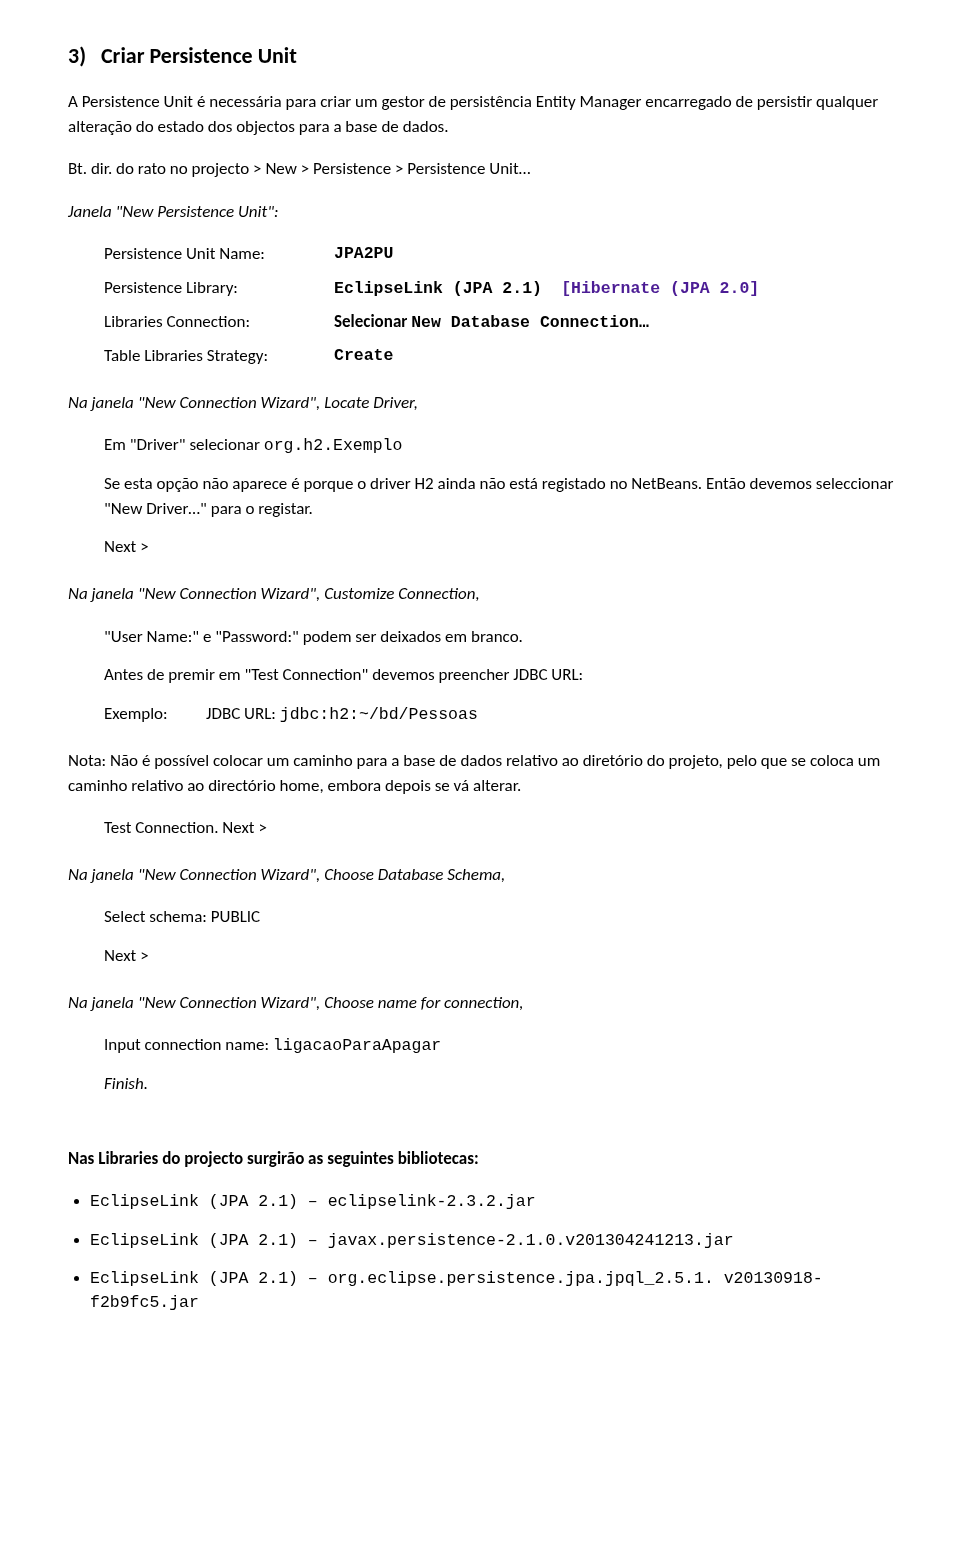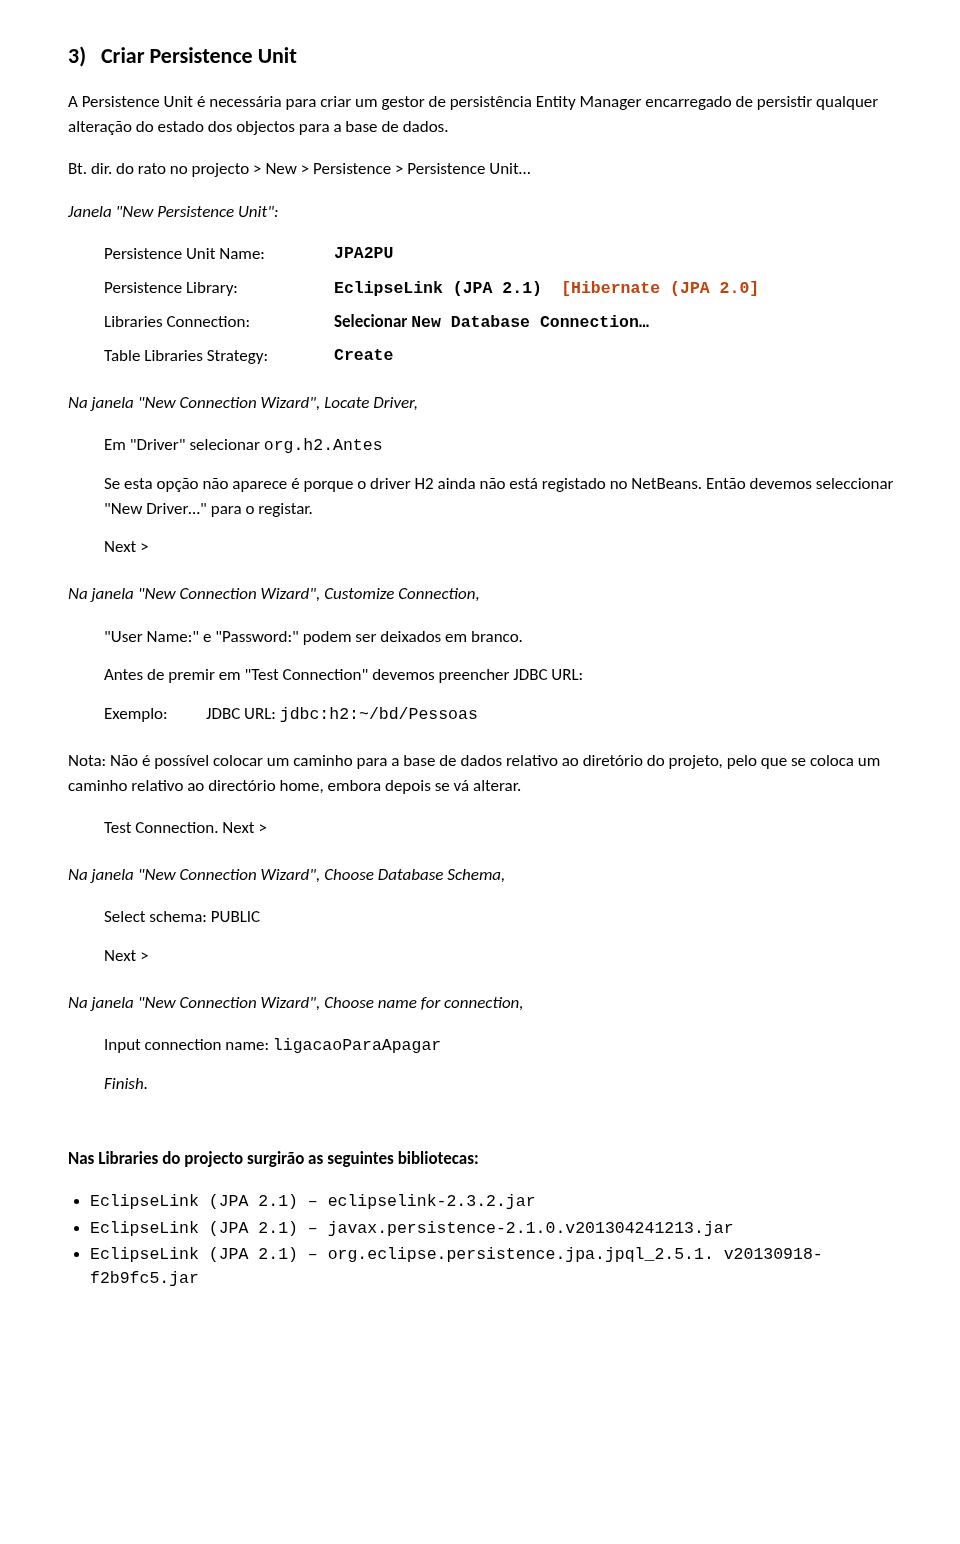--- a/index.html
+++ b/index.html
@@ -1,30 +1,30 @@
 <!DOCTYPE html>
 <html><head>
 <meta charset="utf-8">
 <style>
   html,body{margin:0;padding:0;background:#fff;color:#000;font-family:Calibri,Arial,sans-serif;}
   .page{width:860px;margin:0 auto;padding:40px 68px;line-height:1.45;font-size:17px;}
   h2{font-size:22px;font-weight:700;margin:0 0 18px;}
   .para{margin:0 0 18px;}
   .italic{font-style:italic;}
   .mono{font-family:"Courier New",monospace;font-size:16.5px;}
-  .grey{color:#c2410c;text-align:center;}
+  .grey{color:#4c1d95;text-align:center;}
   .row{display:flex;margin:9px 0 4px 36px;}
   .row .lab{flex:0 0 230px;}
   .row .val{flex:1;font-weight:bold;}
   .ind1{margin-left:36px;}
   .sub{margin-top:14px;margin-bottom:8px;}
   .bold{font-weight:700;}
   .gap{margin-bottom:22px;}
   ul.libs{padding-left:22px;margin:8px 0;}
-  ul.libs li{margin:3px 0;}
+  ul.libs li{margin:15px 0;}
 </style>
 </head>
 <body>
 
 <div class="page">
 
   <h2>
     <span>3)</span>
     &nbsp;
     <span>Criar Persistence Unit</span>
@@ -54,21 +54,21 @@
       <span>Selecionar </span><span class="mono">New Database Connection…</span>
     </span>
   </div>
   <div class="row gap">
     <span class="lab">Table Libraries Strategy:</span>
     <span class="val mono">Create</span>
   </div>
 
   <p class="para italic">Na janela "New Connection Wizard", Locate Driver,</p>
   <p class="sub ind1">
-    <span>Em "Driver" selecionar </span><span class="mono">org.h2.Antes</span>
+    <span>Em "Driver" selecionar </span><span class="mono">org.h2.Exemplo</span>
   </p>
   <p class="sub ind1">Se esta opção não aparece é porque o driver H2 ainda não está registado no NetBeans. Então devemos seleccionar "New Driver…" para o registar.</p>
   <p class="sub ind1 gap">Next &gt;</p>
 
   <p class="para italic">Na janela "New Connection Wizard", Customize Connection,</p>
   <p class="sub ind1">"User Name:" e "Password:" podem ser deixados em branco.</p>
   <p class="sub ind1">Antes de premir em "Test Connection" devemos preencher JDBC URL:</p>
   <p class="sub ind1 gap">
     <span>Exemplo:</span>
     &nbsp;&nbsp;&nbsp;&nbsp;&nbsp;&nbsp;&nbsp;&nbsp;

